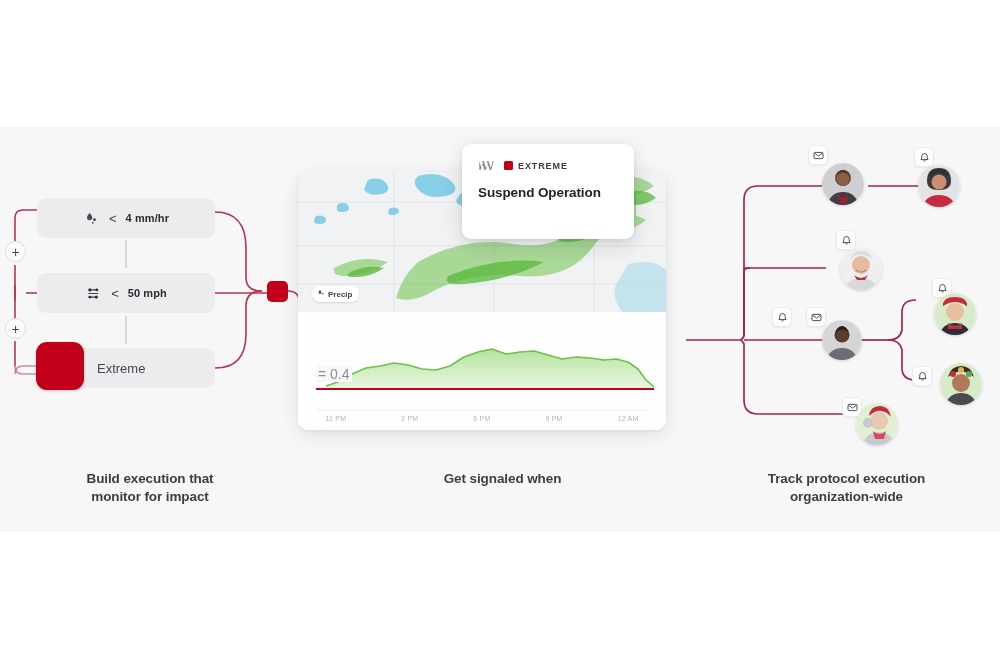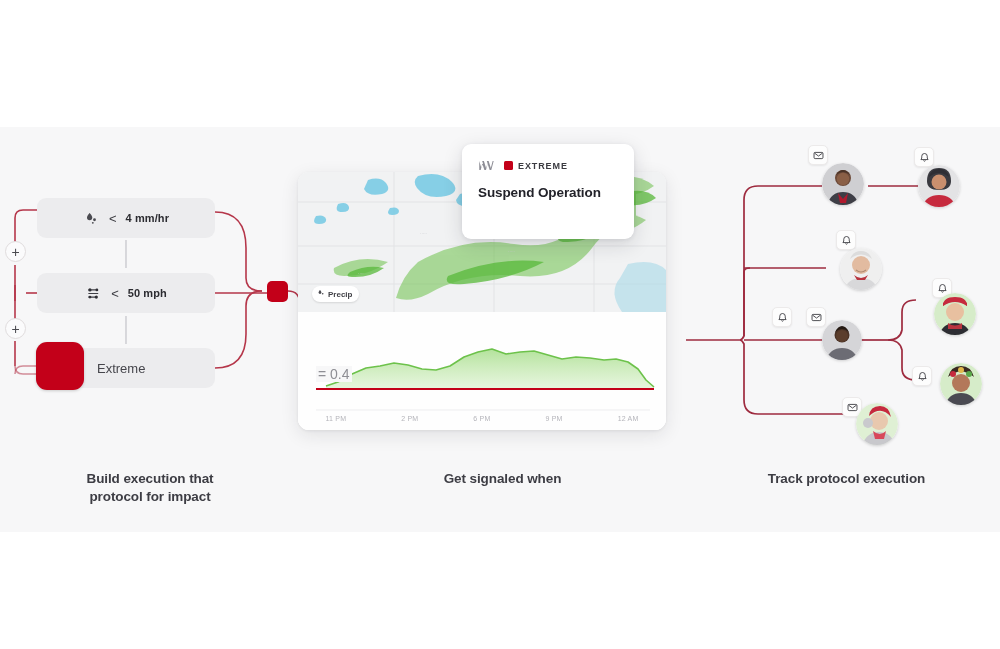--- a/index.html
+++ b/index.html
@@ -472,22 +472,23 @@
       <circle cx="23" cy="18" r="9" fill="#e8c8ae"></circle>
       <path d="M13 13 q12-11 22 1 q-2-11 -11-11 q-10 0 -11 10z" fill="#c62a3e"></path>
       <path d="M6 42 q5-13 17-13 q12 0 16 13 z" fill="#c8c8cc"></path>
       <path d="M17 28 q7 6 13 0 l-2 8 l-9 0z" fill="#d8485a"></path>
       <circle cx="12" cy="20" r="5" fill="#c9c9cd"></circle>
     </svg>
   </div>
 
   <div class="caption c1">
     <div>Build execution that</div>
-    <div>protocol for impact</div>
+    <div>monitor for impact</div>
   </div>
   <div class="caption c2">
     <div>Get signaled when</div>
   </div>
   <div class="caption c3">
     <div>Track protocol execution</div>
+    <div>organization-wide</div>
   </div>
 
 </div>
 
 </body></html>

